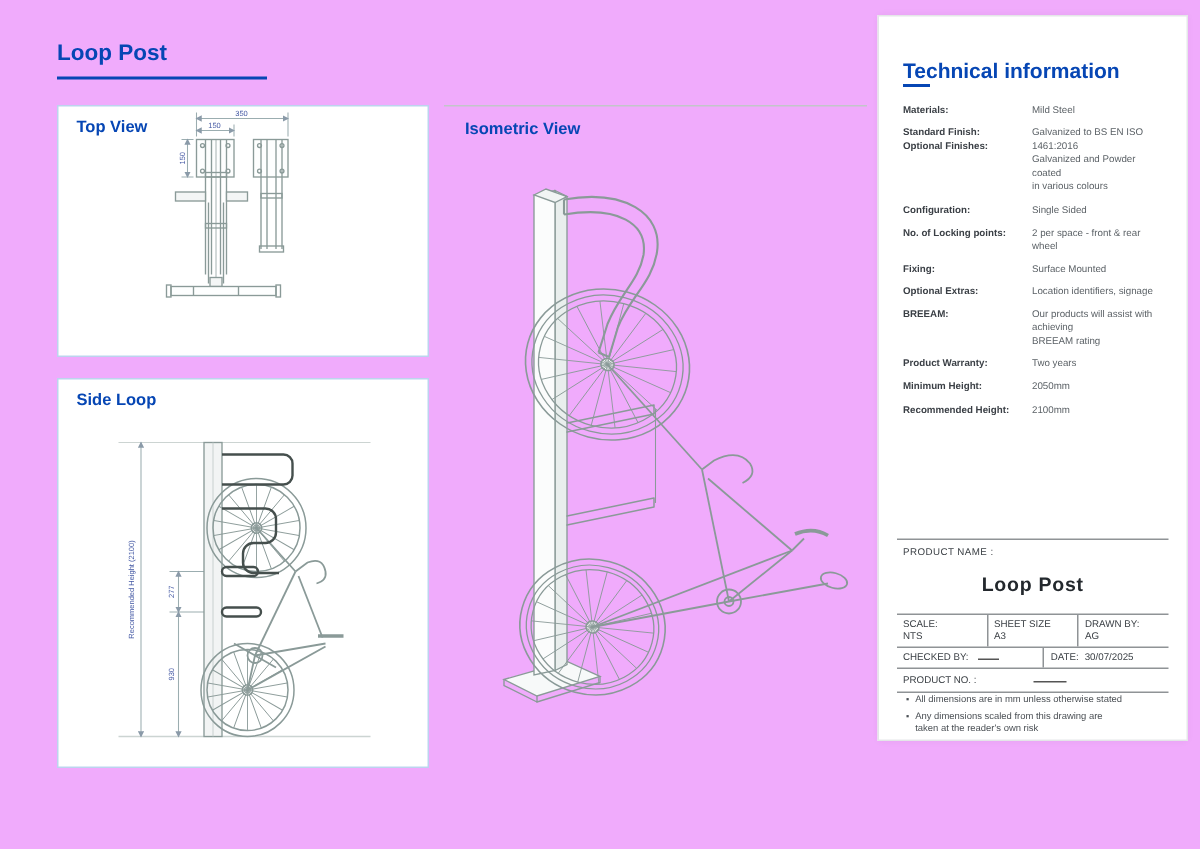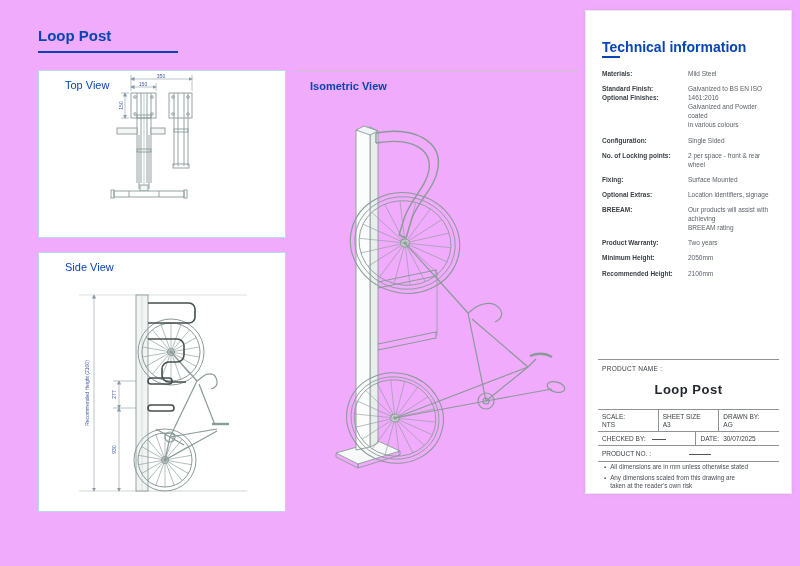--- a/index.html
+++ b/index.html
@@ -5,21 +5,21 @@
   html,body{margin:0;padding:0;background:#fff;}
   .sheet{position:relative;width:800px;height:566px;background:#f0abfc;overflow:hidden;
          font-family:"Liberation Sans",sans-serif;color:#3c4146;}
   
   .page-title{position:absolute;left:38px;top:27px;font-size:15px;font-weight:bold;color:#0646b4;}
   .page-title-rule{position:absolute;left:38px;top:51px;width:140px;height:2px;background:#0646b4;}
   
   .view-box{position:absolute;border:1px solid #bcd4ee;background:#fff;}
   .box-top{left:38px;top:70px;width:246px;height:166px;}
   .box-side{left:38px;top:252px;width:246px;height:258px;}
-  .view-label{position:absolute;left:26px;top:8px;font-size:11px;font-weight:normal;color:#0646b4;text-align:right;}
+  .view-label{position:absolute;left:12px;top:8px;font-size:11px;font-weight:bold;color:#0646b4;text-align:right;}
   .iso-topline{position:absolute;left:296px;top:70px;width:282px;height:1px;background:#c2c6c9;}
   .iso-label{position:absolute;left:310px;top:80px;font-size:11px;font-weight:bold;color:#0646b4;text-align:center;}
   .view-svg{position:absolute;left:0;top:0;}
   svg text{font-family:"Liberation Sans",sans-serif;}
   .dimtxt{fill:#4257a3;font-size:5px;}
   
   .info-card{position:absolute;left:585px;top:10px;width:205px;height:482px;background:#fff;
              border:1px solid #e4e6e8;box-shadow:0 0 5px rgba(0,0,0,0.05);}
   .ti-heading{position:absolute;left:16px;top:28px;font-size:14px;font-weight:bold;color:#0646b4;}
   .ti-rule{position:absolute;left:16px;top:45px;width:18px;height:2px;background:#0646b4;}
@@ -200,21 +200,21 @@
         </g>
 
         <g stroke="#454f4d" stroke-width="1.6" fill="none">
           <path d="M109,50 H150 a6,6 0 0 1 6,6 V64 a6,6 0 0 1 -6,6 H109"></path>
           <path d="M109,86 H138 a7,7 0 0 1 7,7 v9 a7,7 0 0 1 -7,7 h-8 a7,7 0 0 0 -7,7 v6 a7,7 0 0 0 7,7 h17"></path>
           <rect x="109" y="125" width="24" height="6" rx="3"></rect>
           <rect x="109" y="152" width="26" height="6" rx="3"></rect>
         </g>
       </g>
     </svg>
-    <div class="view-label">Side View</div>
+    <div class="view-label">Side Loop</div>
   </div>
 
   <div class="iso-topline"></div>
   <div class="iso-label">Isometric View</div>
   <svg class="view-svg" style="left:290px;top:88px;" width="290" height="400" viewBox="0 0 290 400">
     <g>
 
       <g stroke="#8a9a98" stroke-width="0.9" fill="#f7f9f9">
         <polygon points="46,365 88,353 110,363 68,376"></polygon>
         <path d="M46,365 v4 l22,11 v-4 M68,376 v4 l42,-13 v-4" fill="none"></path>

